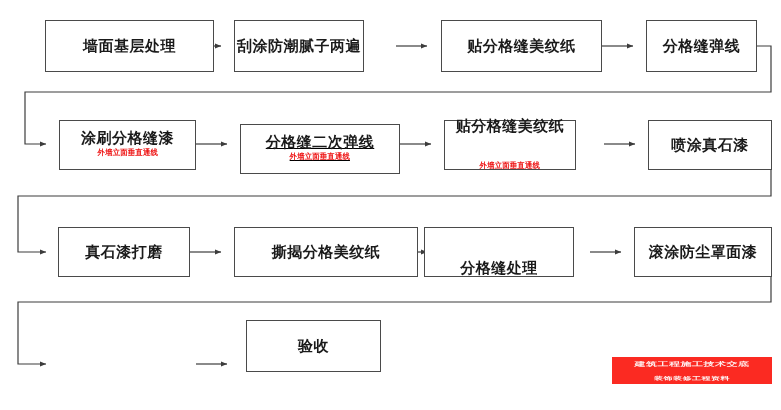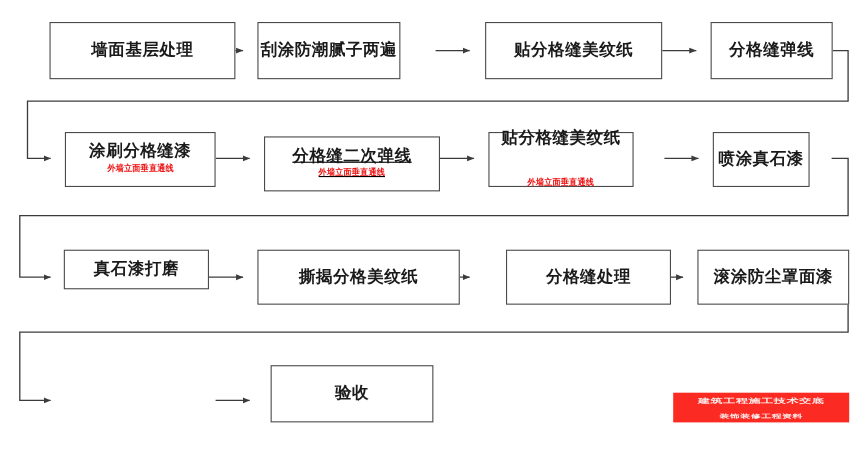--- a/index.html
+++ b/index.html
@@ -129,38 +129,38 @@
     <span class="sub">外墙立面垂直通线</span>
   </div>
   <div class="node has-sub" style="left:240px; top:124px; width:160px; height:50px;text-decoration:underline;">
     <span class="title">分格缝二次弹线</span>
     <span class="sub">外墙立面垂直通线</span>
   </div>
   <div class="node has-sub" style="left:444px; top:120px; width:132px; height:50px;gap:25px;">
     <span class="title">贴分格缝美纹纸</span>
     <span class="sub">外墙立面垂直通线</span>
   </div>
-  <div class="node" style="left:648px; top:120px; width:88px; height:50px;">
+  <div class="node" style="left:648px; top:120px; width:124px; height:50px;">
     <span class="title">喷涂真石漆</span>
   </div>
 
-  <div class="node" style="left:58px; top:227px; width:132px; height:36px;">
+  <div class="node" style="left:58px; top:227px; width:132px; height:50px;">
     <span class="title">真石漆打磨</span>
   </div>
   <div class="node" style="left:234px; top:227px; width:184px; height:50px;">
     <span class="title">撕揭分格美纹纸</span>
   </div>
-  <div class="node" style="left:460px; top:227px; width:150px; height:50px;">
+  <div class="node" style="left:424px; top:227px; width:150px; height:50px;justify-content:flex-end;">
     <span class="title">分格缝处理</span>
   </div>
   <div class="node" style="left:634px; top:227px; width:138px; height:50px;">
     <span class="title">滚涂防尘罩面漆</span>
   </div>
 
-  <div class="node" style="left:246px; top:332px; width:148px; height:52px;">
+  <div class="node" style="left:246px; top:320px; width:135px; height:52px;">
     <span class="title">验收</span>
   </div>
 
   <div id="watermark" style="left:612px; top:357px; width:160px; height:27px; background:#fb2a22;">
     <span class="wm-line l1">建筑工程施工技术交底</span>
     <span class="wm-line l2">装饰装修工程资料</span>
   </div>
 
 </div>
 

